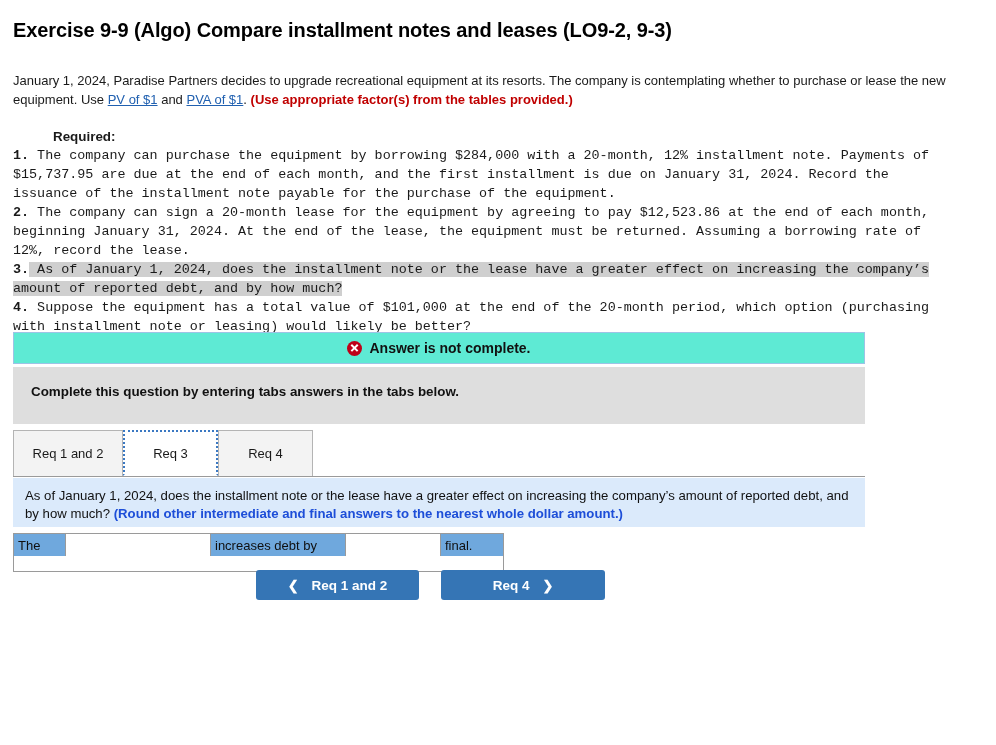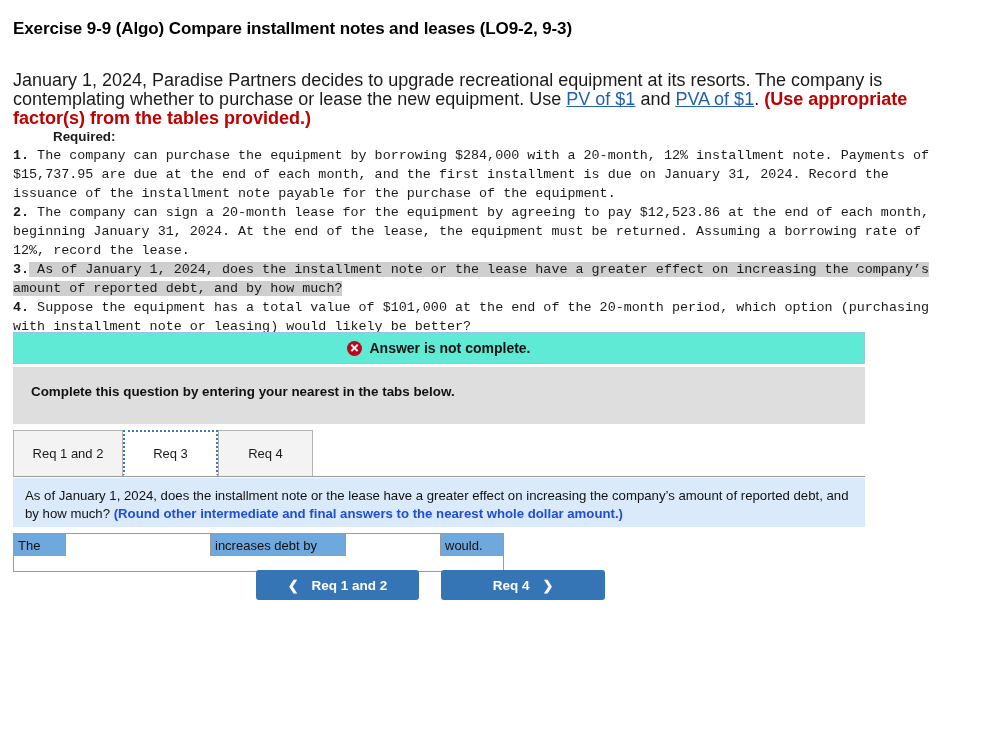--- a/index.html
+++ b/index.html
@@ -14,33 +14,33 @@
     color: #000000;
     -webkit-font-smoothing: antialiased;
   }
 
   .page { position: relative; width: 996px; height: 745px; overflow: hidden; }
 
   
   .title {
     position: absolute;
     left: 13px; top: 19px;
-    font-size: 17px;
+    font-size: 20px;
     font-weight: bold;
     letter-spacing: -0.1px;
     color: #000;
     white-space: nowrap;
   }
 
   
   .intro {
     position: absolute;
     left: 13px; top: 71px;
     width: 940px;
-    font-size: 18px;
+    font-size: 13px;
     line-height: 19px;
     color: #1a1a1a;
   }
   .link {
     color: #2060b0;
     text-decoration: underline;
     cursor: pointer;
   }
   .redbold { color: #c00000; font-weight: bold; }
 
@@ -229,21 +229,21 @@
     <p><span class="num">3.</span><span class="sel"> As of January 1, 2024, does the installment note or the lease have a greater effect on increasing the company’s amount of reported debt, and by how much?</span></p>
     <p><span class="num">4.</span><span> Suppose the equipment has a total value of $101,000 at the end of the 20-month period, which option (purchasing with installment note or leasing) would likely be better?</span></p>
   </div>
 
   <div class="alert">
     <span class="xcircle"></span>
     <span class="alert-text">Answer is not complete.</span>
   </div>
 
   <div class="gray-band">
-    <div class="txt">Complete this question by entering your nearest in the tabs below.</div>
+    <div class="txt">Complete this question by entering tabs answers in the tabs below.</div>
   </div>
 
   <div class="tabstrip">
     <div class="tab t1">
         <span>Req 1 and 2</span>
       </div>
     <div class="tab t2">
         <span>Req 3</span>
       </div>
     <div class="tab t3">
@@ -257,21 +257,21 @@
 
   <div class="answer-row">
     <div class="cell lblcell c-the">The</div>
     <div class="cell inputcell c-in1">
       <input type="text" placeholder="" style="">
     </div>
     <div class="cell lblcell c-incr">increases debt by</div>
     <div class="cell inputcell c-in2">
       <input type="text" placeholder="" style="">
     </div>
-    <div class="cell lblcell c-more">would.</div>
+    <div class="cell lblcell c-more">final.</div>
   </div>
 
   <div class="navbtns">
     <button class="navbtn prev">
       <span class="chev">❮</span>
       <span>Req 1 and 2</span>
     </button>
     <button class="navbtn next">
       <span>Req 4</span>
       <span class="chev">❯</span>

